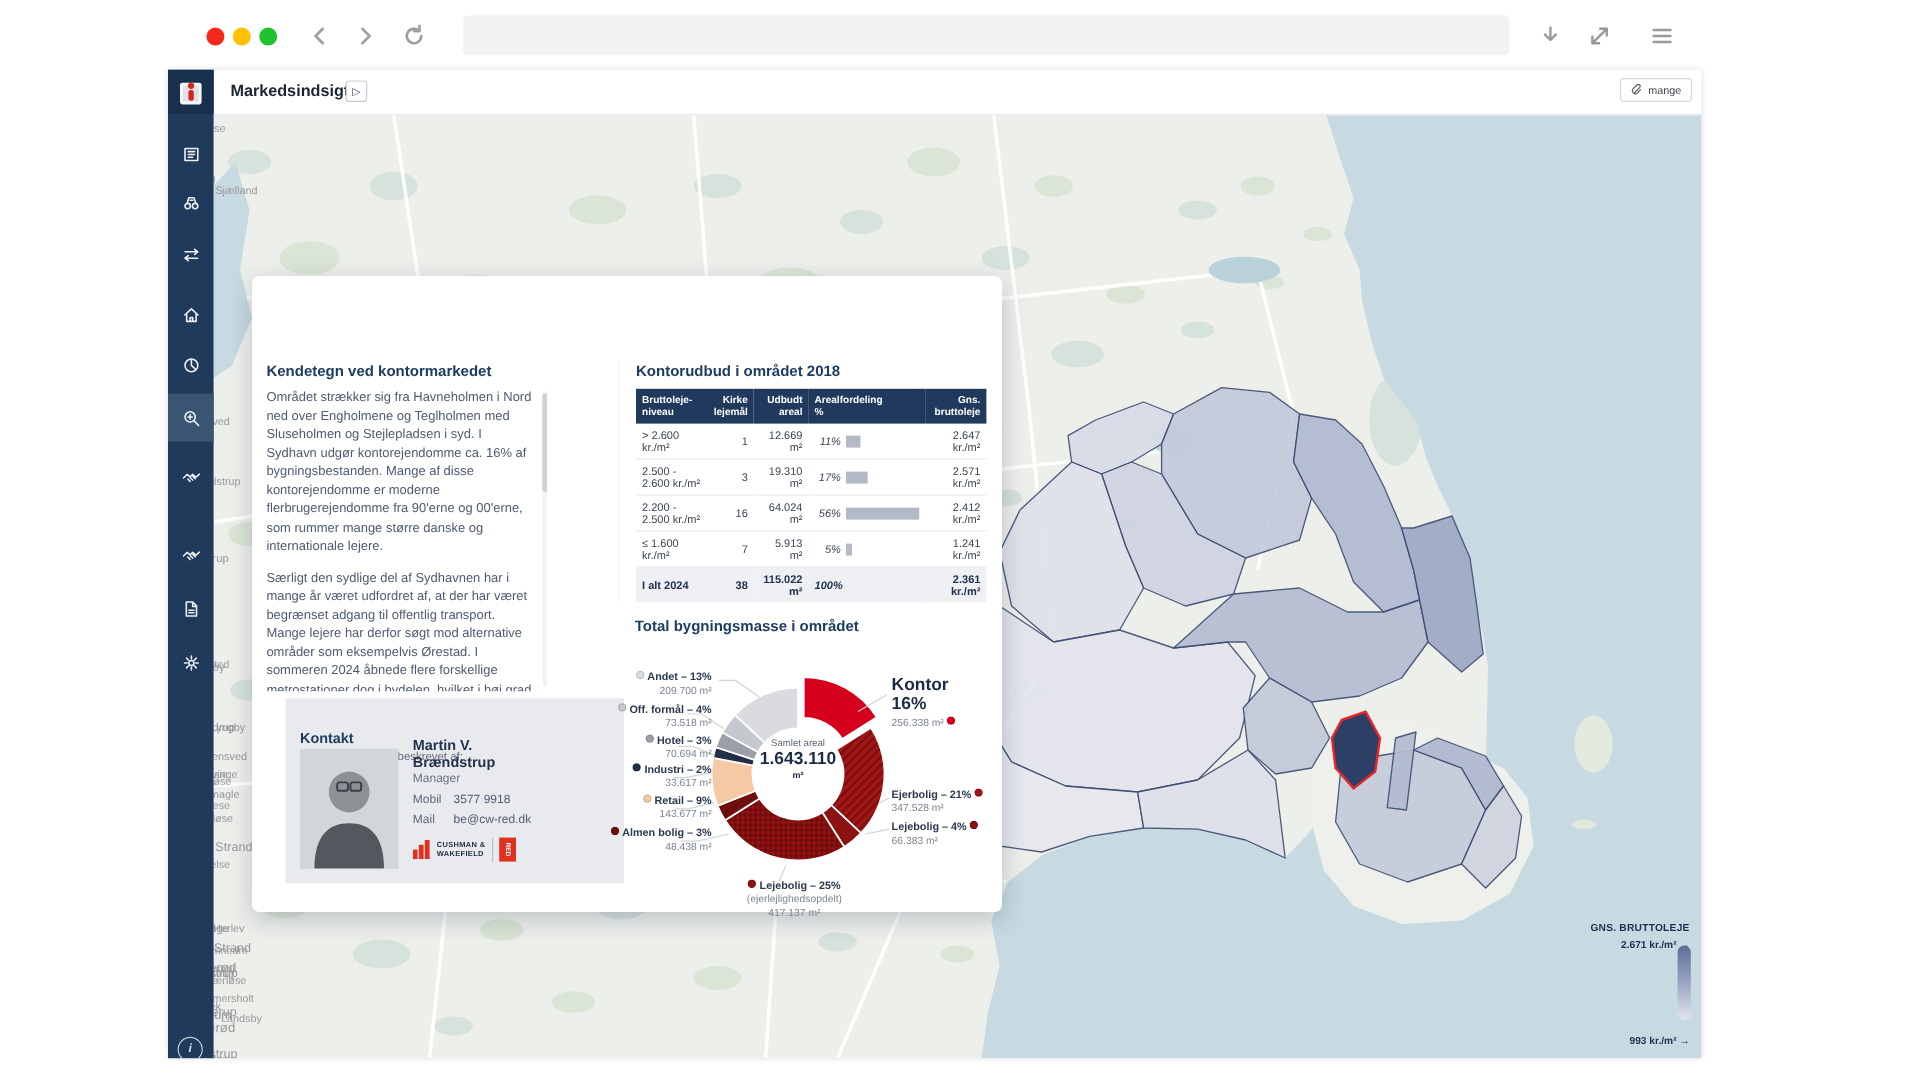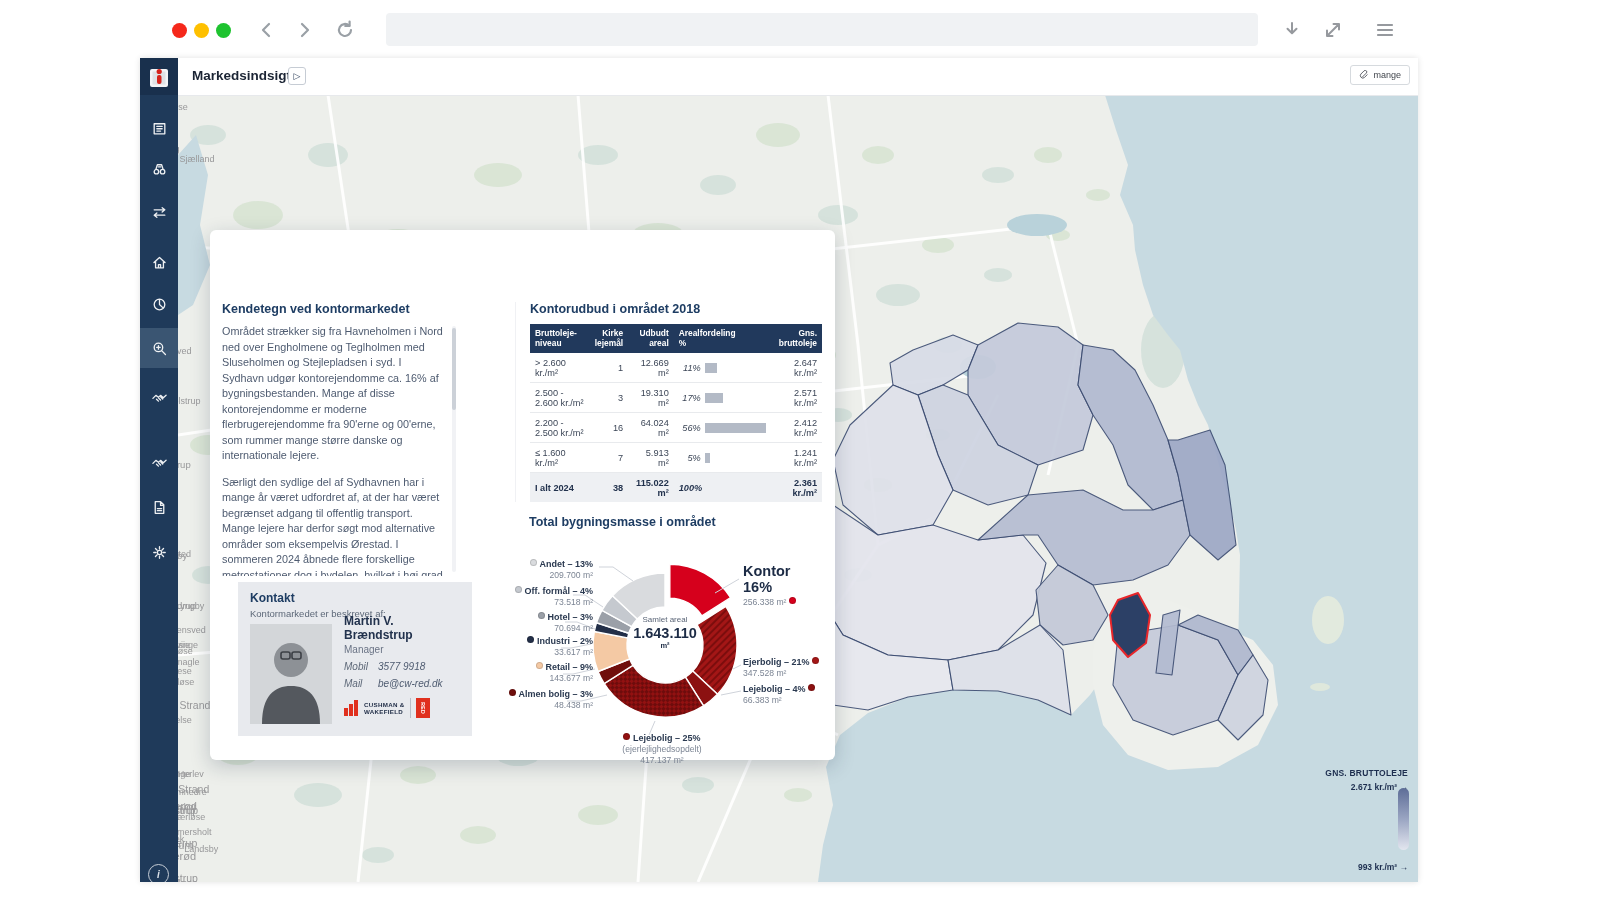--- a/index.html
+++ b/index.html
@@ -43,28 +43,28 @@
     box-shadow:0 6px 20px rgba(25,40,70,.22);z-index:18;}
   .card-title{position:absolute;left:28px;top:24px;font-size:22.5px;font-weight:bold;color:#1e3d63;}
   .sec-h{font-size:12.5px;font-weight:bold;color:#1e3d63;margin:0 0 8px 0;}
   .col-left{position:absolute;left:12px;top:72px;width:234px;}
   .col-right{position:absolute;left:305px;top:72px;width:292px;border-left:1px solid #f0f1f4;padding-left:0;}
   .col-right .inner{margin-left:14px;}
   .para-wrap{position:relative;height:252px;overflow:hidden;padding-right:12px;}
   .para-wrap p{font-size:10.8px;line-height:15.5px;color:#4e5b70;margin:0 0 11px 0;}
   .sbar{position:absolute;right:0;top:2px;width:4px;height:246px;background:#f1f2f5;border-radius:2px;}
   .sbar-th{position:absolute;right:0;top:2px;width:4px;height:82px;background:#ccd1d8;border-radius:2px;}
-  .contact{position:absolute;left:28px;top:352px;width:234px;height:154px;background:#e8eaee;box-sizing:border-box;padding:9px 12px;}
+  .contact{position:absolute;left:28px;top:352px;width:282px;height:154px;background:#e8eaee;box-sizing:border-box;padding:26px 12px;}
   .ct-h{font-size:12px;font-weight:bold;color:#1e3d63;}
   .ct-sub{font-size:9.5px;color:#5d6878;margin-top:3px;}
   .ct-photo{position:absolute;left:12px;top:42px;width:82px;height:100px;background:#d7dadd;overflow:hidden;}
   .ct-info{position:absolute;left:106px;top:32px;width:120px;}
   .ct-name{font-size:12px;font-weight:bold;color:#22324d;}
   .ct-role{font-size:10px;color:#6a7385;margin-top:2px;}
-  .ct-line{font-size:10px;color:#4e5b70;margin-top:6px;display:flex;gap:8px;font-style:italic;}
+  .ct-line{font-size:10px;color:#4e5b70;margin-top:6px;display:flex;gap:8px;}
   .ct-line .lbl{width:26px;color:#5d6878;}
   .ct-logos{position:absolute;left:106px;top:116px;display:flex;align-items:center;gap:5px;}
   .cw-txt{font-size:6.2px;font-weight:bold;color:#1e2b45;letter-spacing:.3px;line-height:7px;}
   .red-box{width:14px;height:20px;background:#e0301e;color:#fff;font-size:5.5px;font-weight:bold;
     display:flex;align-items:center;justify-content:center;transform:none;writing-mode:vertical-rl;}
   .lg-sep{width:1px;height:20px;background:#b9bec7;}
   
   table.kt{border-collapse:collapse;width:292px;font-size:9.2px;}
   table.kt th{background:#21395c;color:#fff;font-size:8.4px;line-height:9.5px;font-weight:bold;
     padding:5px 5px;white-space:pre-line;text-align:right;vertical-align:bottom;}

